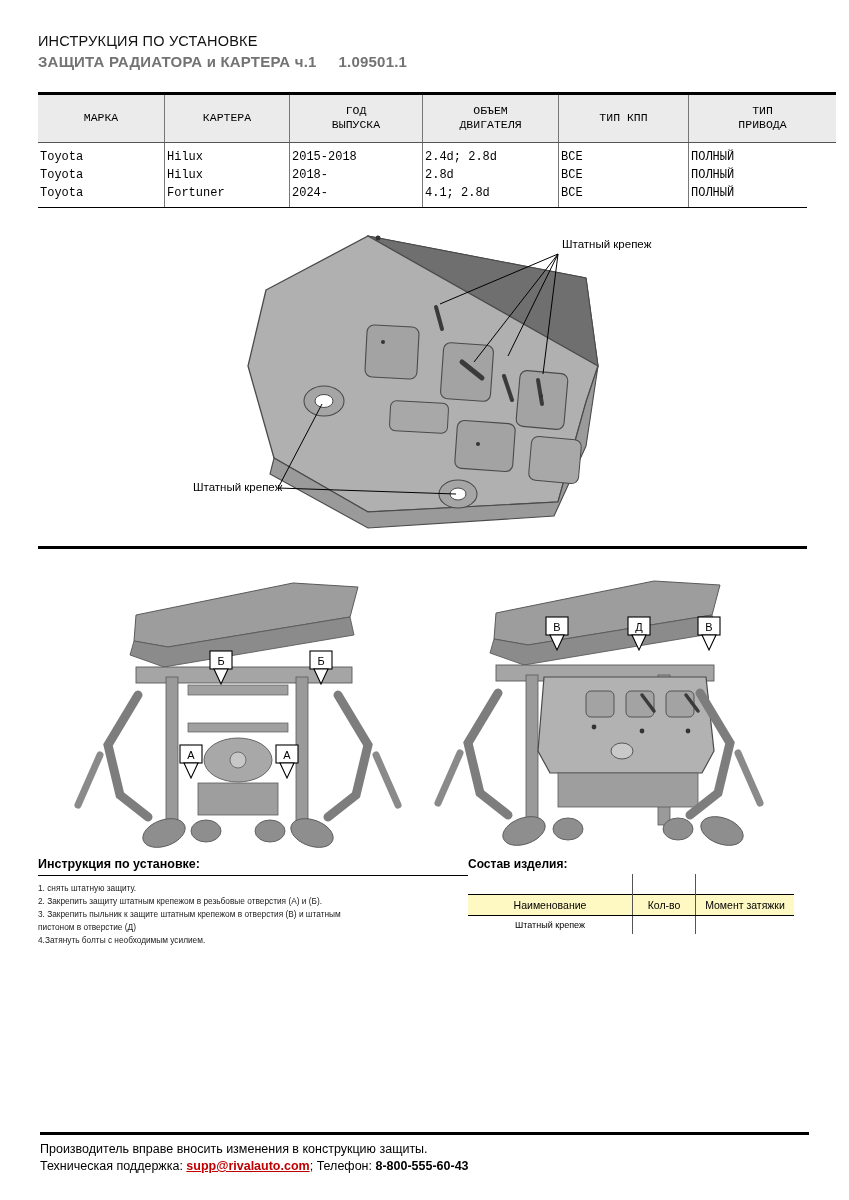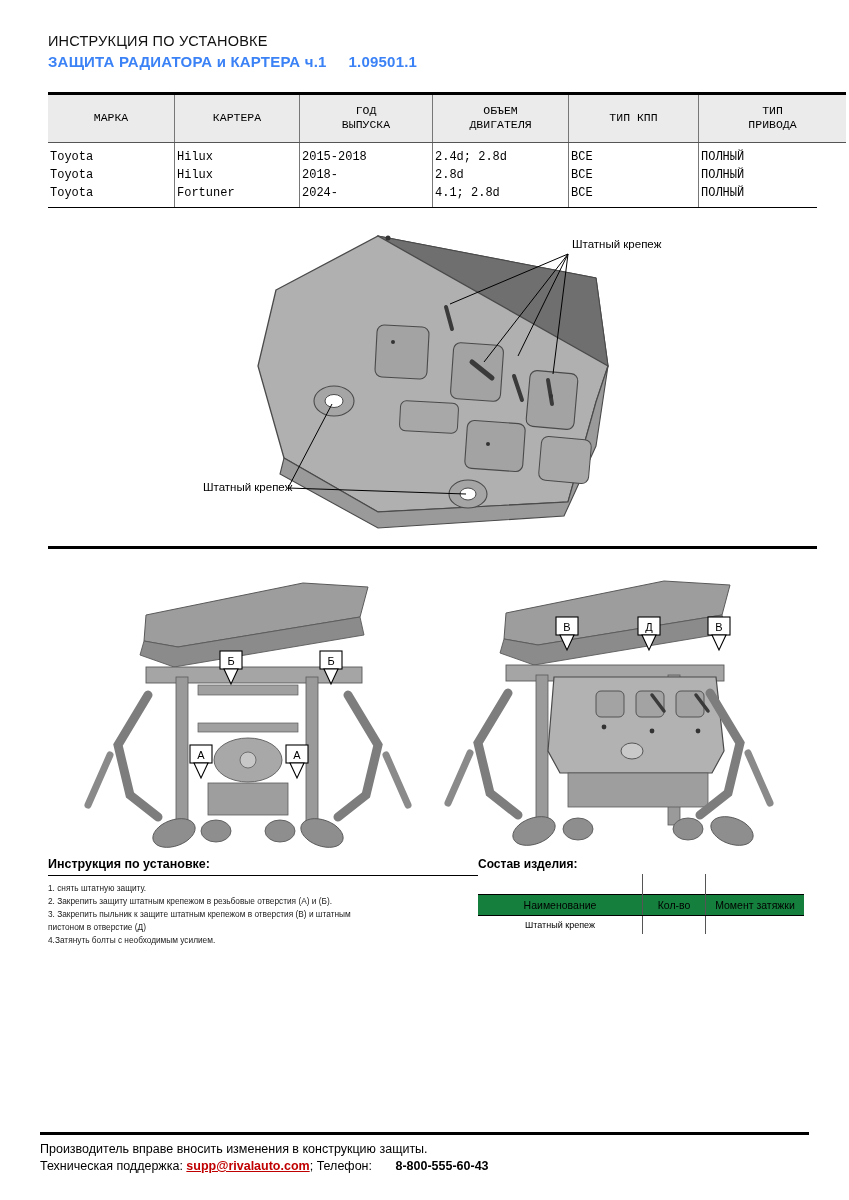--- a/index.html
+++ b/index.html
@@ -13,36 +13,36 @@
     font-family: "Liberation Sans", sans-serif;
     color: #000;
     position: relative;
     overflow: hidden;
   }
   .page {
     position: relative;
     width: 849px;
     height: 1200px;
     box-sizing: border-box;
-    padding: 0 48px;
+    padding: 0 38px;
   }
   
   .header {
     padding-top: 33px;
   }
   .header .line1 {
     font-size: 14.5px;
     letter-spacing: 0.2px;
     color: #111;
   }
   .header .line2 {
     font-size: 15px;
     font-weight: bold;
     margin-top: 4px;
-    color: #3b82f6;
+    color: #737373;
     letter-spacing: 0.2px;
   }
   .header .line2 .code {
     margin-left: 22px;
   }
   
   .spec-wrap {
     margin-top: 22px;
     font-family: Liberation Mono, monospace;
   }
@@ -142,21 +142,21 @@
     font-size: 12px;
     font-weight: bold;
     margin: 0 0 3px 0;
   }
   table.bom {
     border-collapse: collapse;
     width: 312px;
     table-layout: fixed;
   }
   table.bom th {
-    background: #15803d;
+    background: #fef9c3;
     border-top: 1px solid #000;
     border-bottom: 1px solid #000;
     border-left: 1px solid #555;
     font-size: 10.5px;
     font-weight: normal;
     padding: 4px 2px;
     text-align: center;
   }
   table.bom th:first-child { border-left: none; }
   table.bom td {
@@ -186,21 +186,21 @@
   .footer p {
     margin: 0 0 3px 0;
     font-size: 12.5px;
     color: #000;
   }
   .footer a {
     color: #c00000;
     text-decoration: underline;
     font-weight: bold;
   }
-  .footer .phone { font-weight: bold; margin-left: 20px; }
+  .footer .phone { font-weight: bold; }
 </style>
 </head>
 <body>
 
 <div class="page">
 
   <div class="header">
     <div class="line1">ИНСТРУКЦИЯ ПО УСТАНОВКЕ</div>
     <div class="line2">
       <span>ЗАЩИТА РАДИАТОРА и КАРТЕРА  ч.1</span><span class="code">1.09501.1</span>

